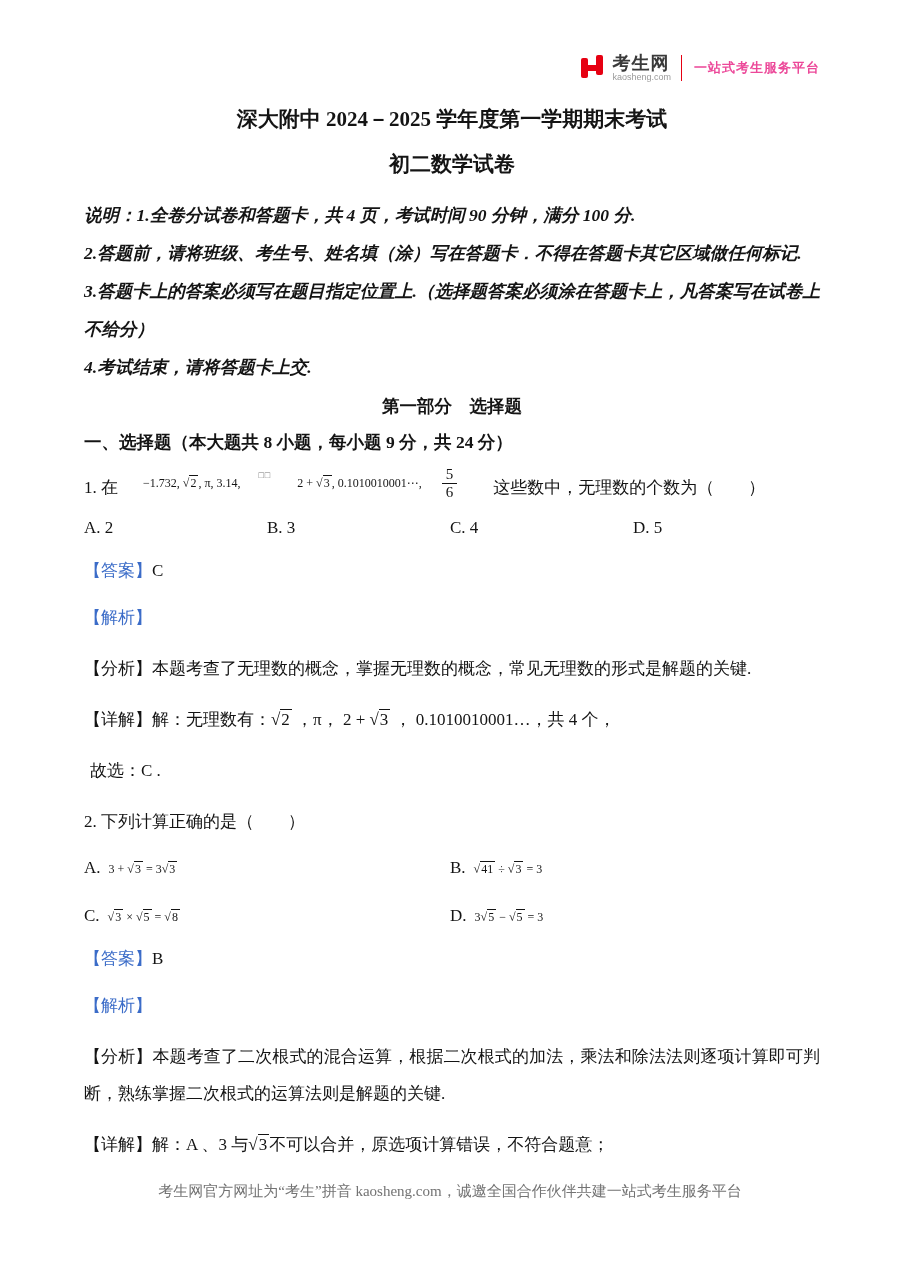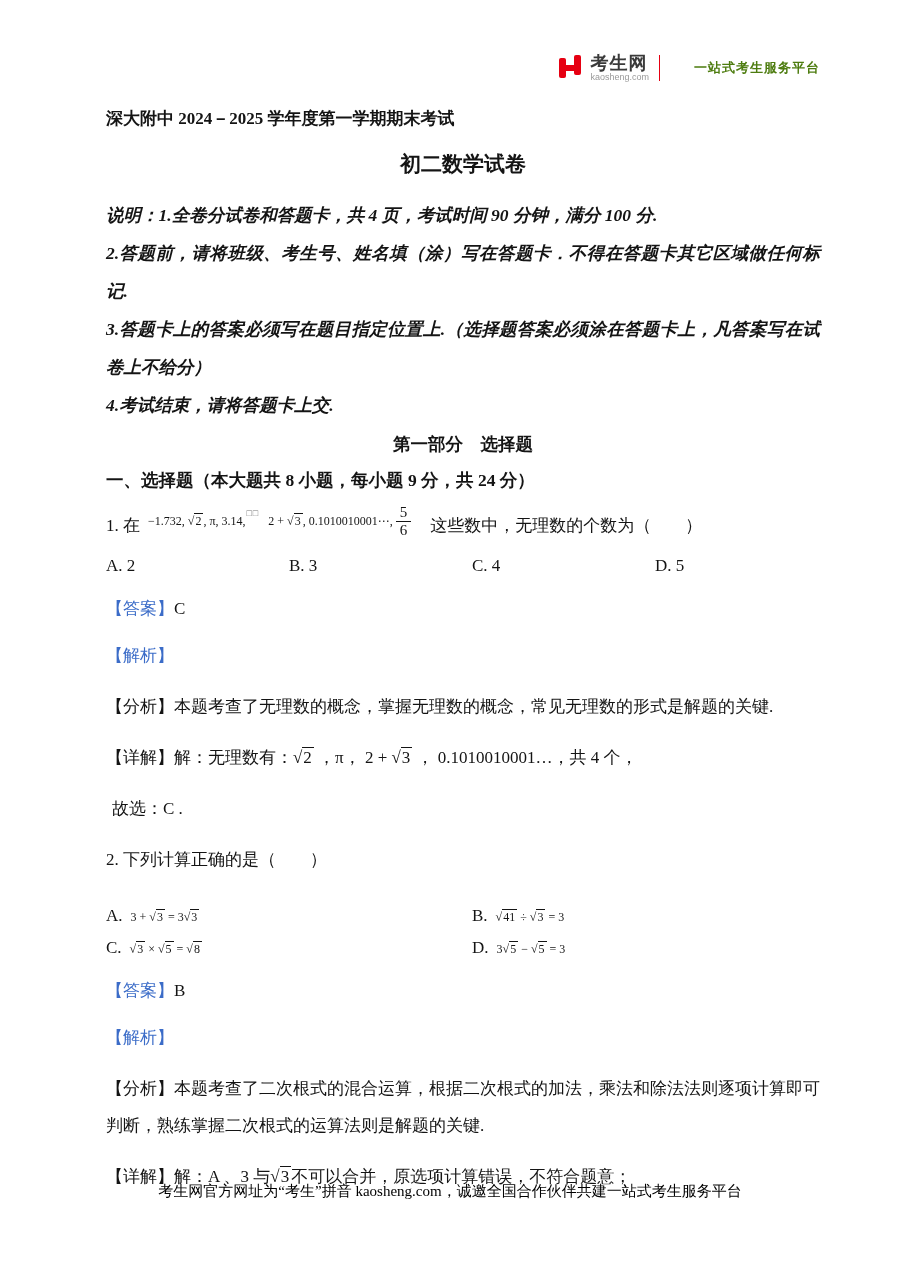--- a/index.html
+++ b/index.html
@@ -1,71 +1,71 @@
 <!DOCTYPE html>
 <html><head>
 <meta charset="utf-8">
 <style>
   * { box-sizing: border-box; margin: 0; padding: 0; }
   html,body { background:#ffffff; }
   body { font-family: "Liberation Serif", "DejaVu Serif", serif; color:#141414; }
-  .page { position:relative; width:900px; height:1200px; background:#fff; overflow:hidden; margin:0 auto;padding-left:22px; }
+  .page { position:relative; width:900px; height:1200px; background:#fff; overflow:hidden; margin:0 auto; }
 
   
   .brand { position:absolute; top:54px; right:80px; display:flex; align-items:center; gap:8px; }
   .hmark { position:relative; width:24px; height:26px; }
   .hmark i { position:absolute; background:#e60012; border-radius:2px; }
   .hmark .b1 { left:1px;  top:3px; width:7px; height:20px; }
   .hmark .b2 { right:1px; top:0;   width:7px; height:20px; }
   .hmark .b3 { left:6px;  top:10px; width:12px; height:6px; }
   .brand-text { display:flex; flex-direction:column; line-height:1.05; }
   .brand-name { font-family:"Liberation Sans", sans-serif; font-weight:bold; font-size:18px; color:#3a3a3a; letter-spacing:1px; }
   .brand-domain { font-family:"Liberation Sans", sans-serif; font-size:9px; color:#9a9a9a; }
   .brand-sep { width:1px; height:26px; background:#e60012; margin:0 4px 0 2px; }
-  .brand-tagline { font-size:13px; color:#4d7c0f; font-weight:bold; letter-spacing:1px; white-space:nowrap;margin-left:22px; }
+  .brand-tagline { font-size:13px; color:#ec4899; font-weight:bold; letter-spacing:1px; white-space:nowrap; }
 
   
   .content { padding:104px 80px 0 84px; }
-  .title { text-align:left; font-size:17px; font-weight:bold; line-height:30px; }
+  .title { text-align:center; font-size:21px; font-weight:bold; line-height:30px; }
   .subtitle { text-align:center; font-size:21px; font-weight:bold; line-height:30px; margin-top:15px; }
 
   .instructions { margin-top:17px;font-style:italic; }
   .instructions p { font-size:17.5px; font-weight:bold; line-height:38px; text-align:justify; }
 
   .part-title { text-align:center; font-size:17.5px; font-weight:bold; line-height:36px; margin-top:2px; }
   .section-title { font-size:17.5px; font-weight:bold; line-height:36px; }
 
-  .q1-line { display:flex; align-items:center; margin-top:6px; font-size:17px; }
+  .q1-line { display:flex; align-items:center; margin-top:6px; font-size:17px;gap:17px; }
   .q1-line .qnum, .q1-line .suffix { align-self:flex-end; padding-bottom:3px; }
   .q1-line .math { margin-left:8px; }
   .q1-line .suffix { margin-left:16px; }
   .artifact { font-size:9px; color:#777; letter-spacing:1px; position:relative; top:-9px; margin:0 1px; }
 
   .math { font-size:12px; white-space:nowrap; }
   .sqrt { white-space:nowrap; }
   .sqrt .rad { border-top:1px solid currentColor; padding:0 2px 0 1px; }
 
   .frac { display:inline-flex; flex-direction:column; align-items:center; line-height:1.15; font-size:15px; margin:0 3px; vertical-align:middle; }
   .frac .den { border-top:1px solid #141414; }
   .frac .num, .frac .den { padding:0 4px; }
 
   .opt-row { display:flex; margin-top:16px; font-size:17px; }
   .opt-row .opt { width:183px; }
   .opt-row .opt:last-child { width:auto; }
 
-  .opt-grid { display:grid; grid-template-columns:366px 1fr; row-gap:12px; margin-top:28px; font-size:17px; align-items:center; }
+  .opt-grid { display:grid; grid-template-columns:366px 1fr; row-gap:28px; margin-top:18px; font-size:17px; align-items:center; }
   .opt-grid .opt-label { margin-right:8px; }
 
   p.body-line { font-size:17px; line-height:37px; margin-top:14px; text-align:justify; }
   p.tight { margin-top:10px; }
   .blue { color:#3b6cc8; }
   .indent { padding-left:6px; }
 
   
-  .footer { position:absolute; left:0; right:0; top:1182px; text-align:center; font-size:15px; color:#000000; }
+  .footer { position:absolute; left:0; right:0; top:1182px; text-align:center; font-size:15px; color:#737373; }
 
   
   .watermark { position:absolute; right:26px; top:1200px; opacity:0.55; display:flex; flex-direction:column; align-items:flex-end; }
   .wm-row { display:flex; align-items:center; gap:6px; }
   .wm-mark { position:relative; width:26px; height:28px; }
   .wm-mark i { position:absolute; background:#f2a7ab; border-radius:2px; }
   .wm-mark .b1 { left:1px; top:4px; width:8px; height:22px; }
   .wm-mark .b2 { right:1px; top:0; width:8px; height:22px; }
   .wm-mark .b3 { left:7px; top:11px; width:12px; height:6px; }
   .wm-name { font-family:"Liberation Sans", sans-serif; font-weight:bold; font-size:24px; color:#bdbdbd; letter-spacing:2px; }

